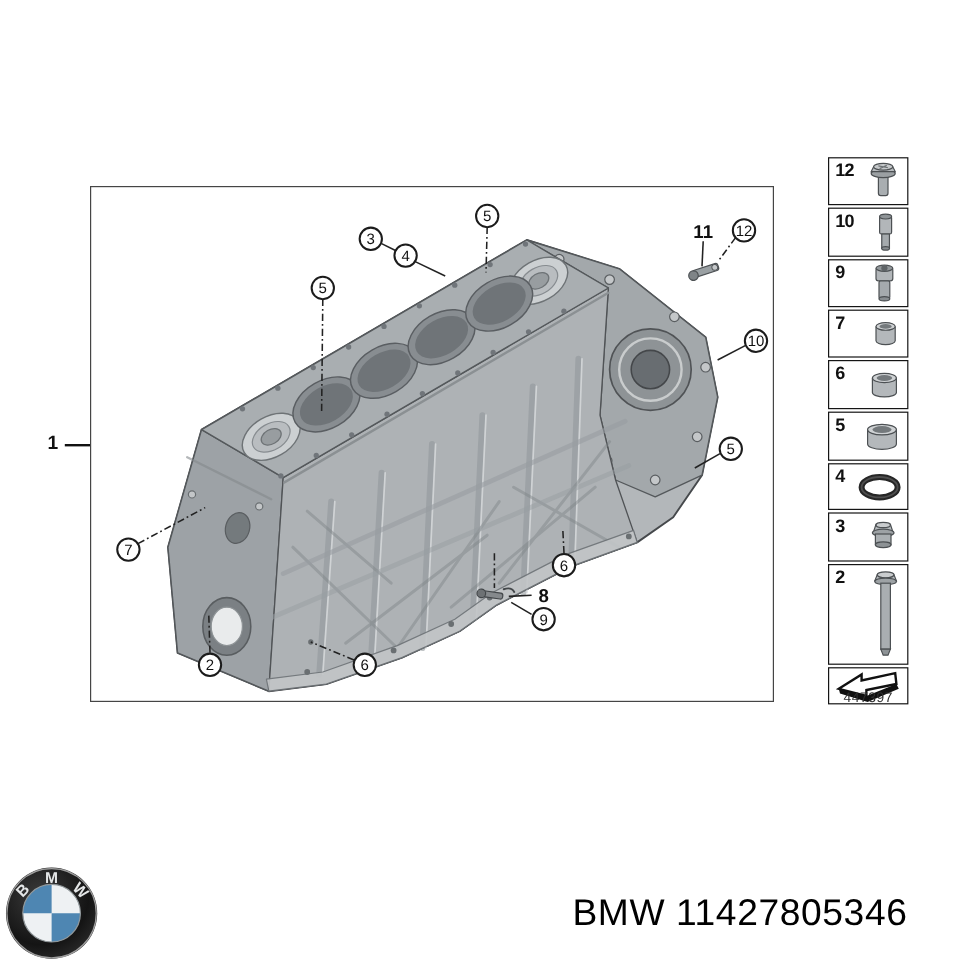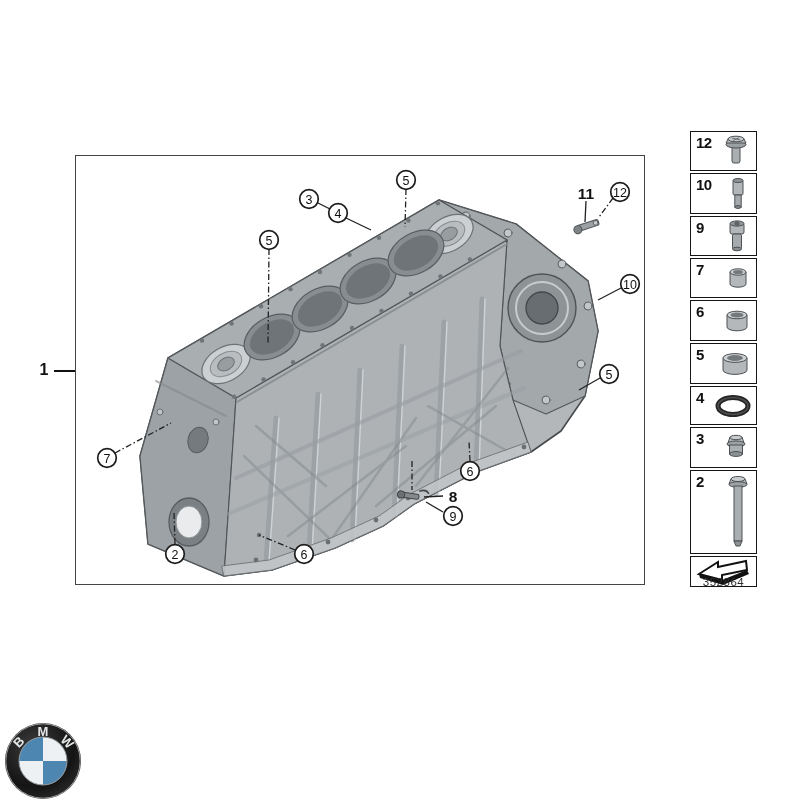--- a/index.html
+++ b/index.html
@@ -346,21 +346,21 @@
       </div>
       <div class="legend-cell" style="height: 31px;">
         <span class="legend-icon" style="right: 4px;">
           <svg width="58" height="28" viewBox="0 0 58 28">
      <path d="M5,16 L24,4 L24,9 L52,3 L53,12 L28,17 L28,22 Z" fill="#fff" stroke="#111" stroke-width="2"></path>
      <path d="M5,16 L28,22 L53,12 L55,16 L29,27 L6,20 Z" fill="#111"></path>
           </svg>
         </span>
       </div>
     </div>
-  <div id="figure-number">352864</div>
+  <div id="figure-number">447397</div>
 
   <svg id="bmw-logo" width="80" height="78" viewBox="0 0 80 78">
     <defs>
       <radialGradient id="ringShade" cx="38%" cy="32%" r="75%">
         <stop offset="0%" stop-color="#3c3c3c"></stop>
           <stop offset="70%" stop-color="#141414"></stop>
         <stop offset="100%" stop-color="#2b2b2b"></stop>
       </radialGradient>
     </defs>
     <circle cx="40" cy="39" r="38" fill="url(#ringShade)"></circle>
@@ -368,13 +368,14 @@
     <circle cx="40" cy="39" r="24" fill="#eef1f3"></circle>
     <path d="M40,39 L40,15 A24,24 0 0,0 16,39 Z" fill="#4e86b2"></path>
     <path d="M40,39 L40,63 A24,24 0 0,0 64,39 Z" fill="#4e86b2"></path>
     <circle cx="40" cy="39" r="24" fill="none" stroke="#8f9699" stroke-width="1"></circle>
     <g fill="#e4e6e7" font-family="Liberation Sans, sans-serif" font-size="13" font-weight="bold" text-anchor="middle">
       <text x="19" y="23" transform="rotate(-46 19 23)">B</text>
       <text x="40" y="13.5">M</text>
       <text x="61" y="23" transform="rotate(46 61 23)">W</text>
     </g>
   </svg>
+  <div id="part-label">BMW 11427805346</div>
 </div>
 
 </body></html>

